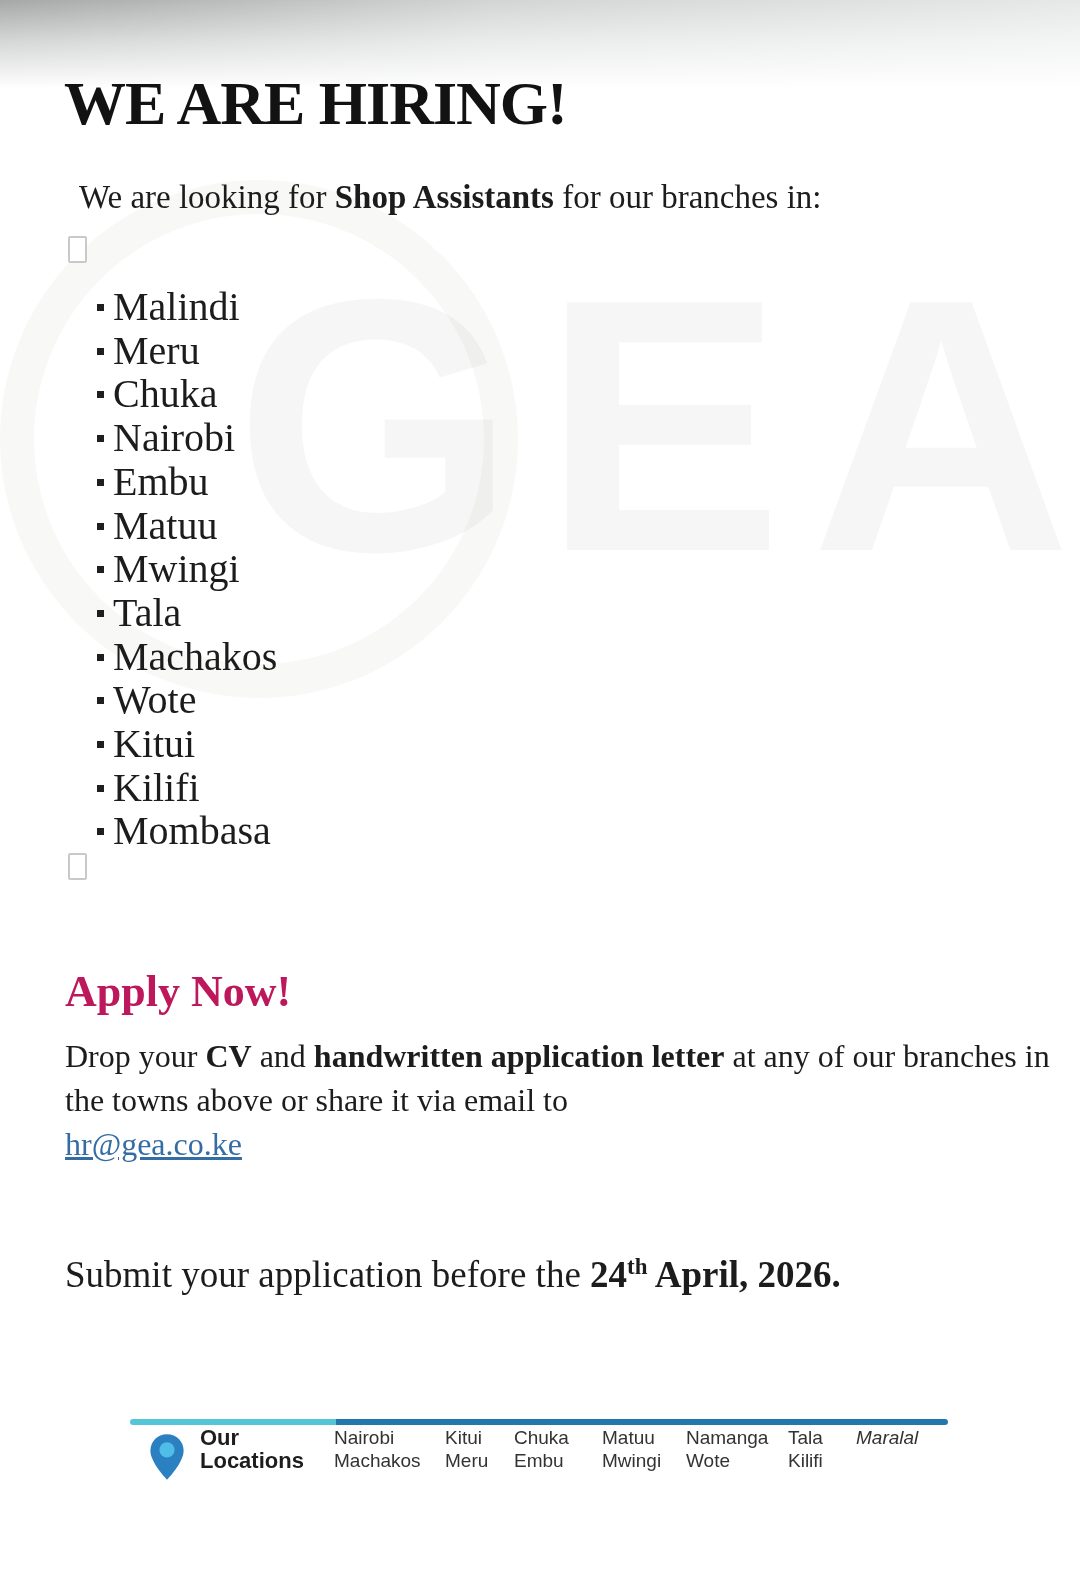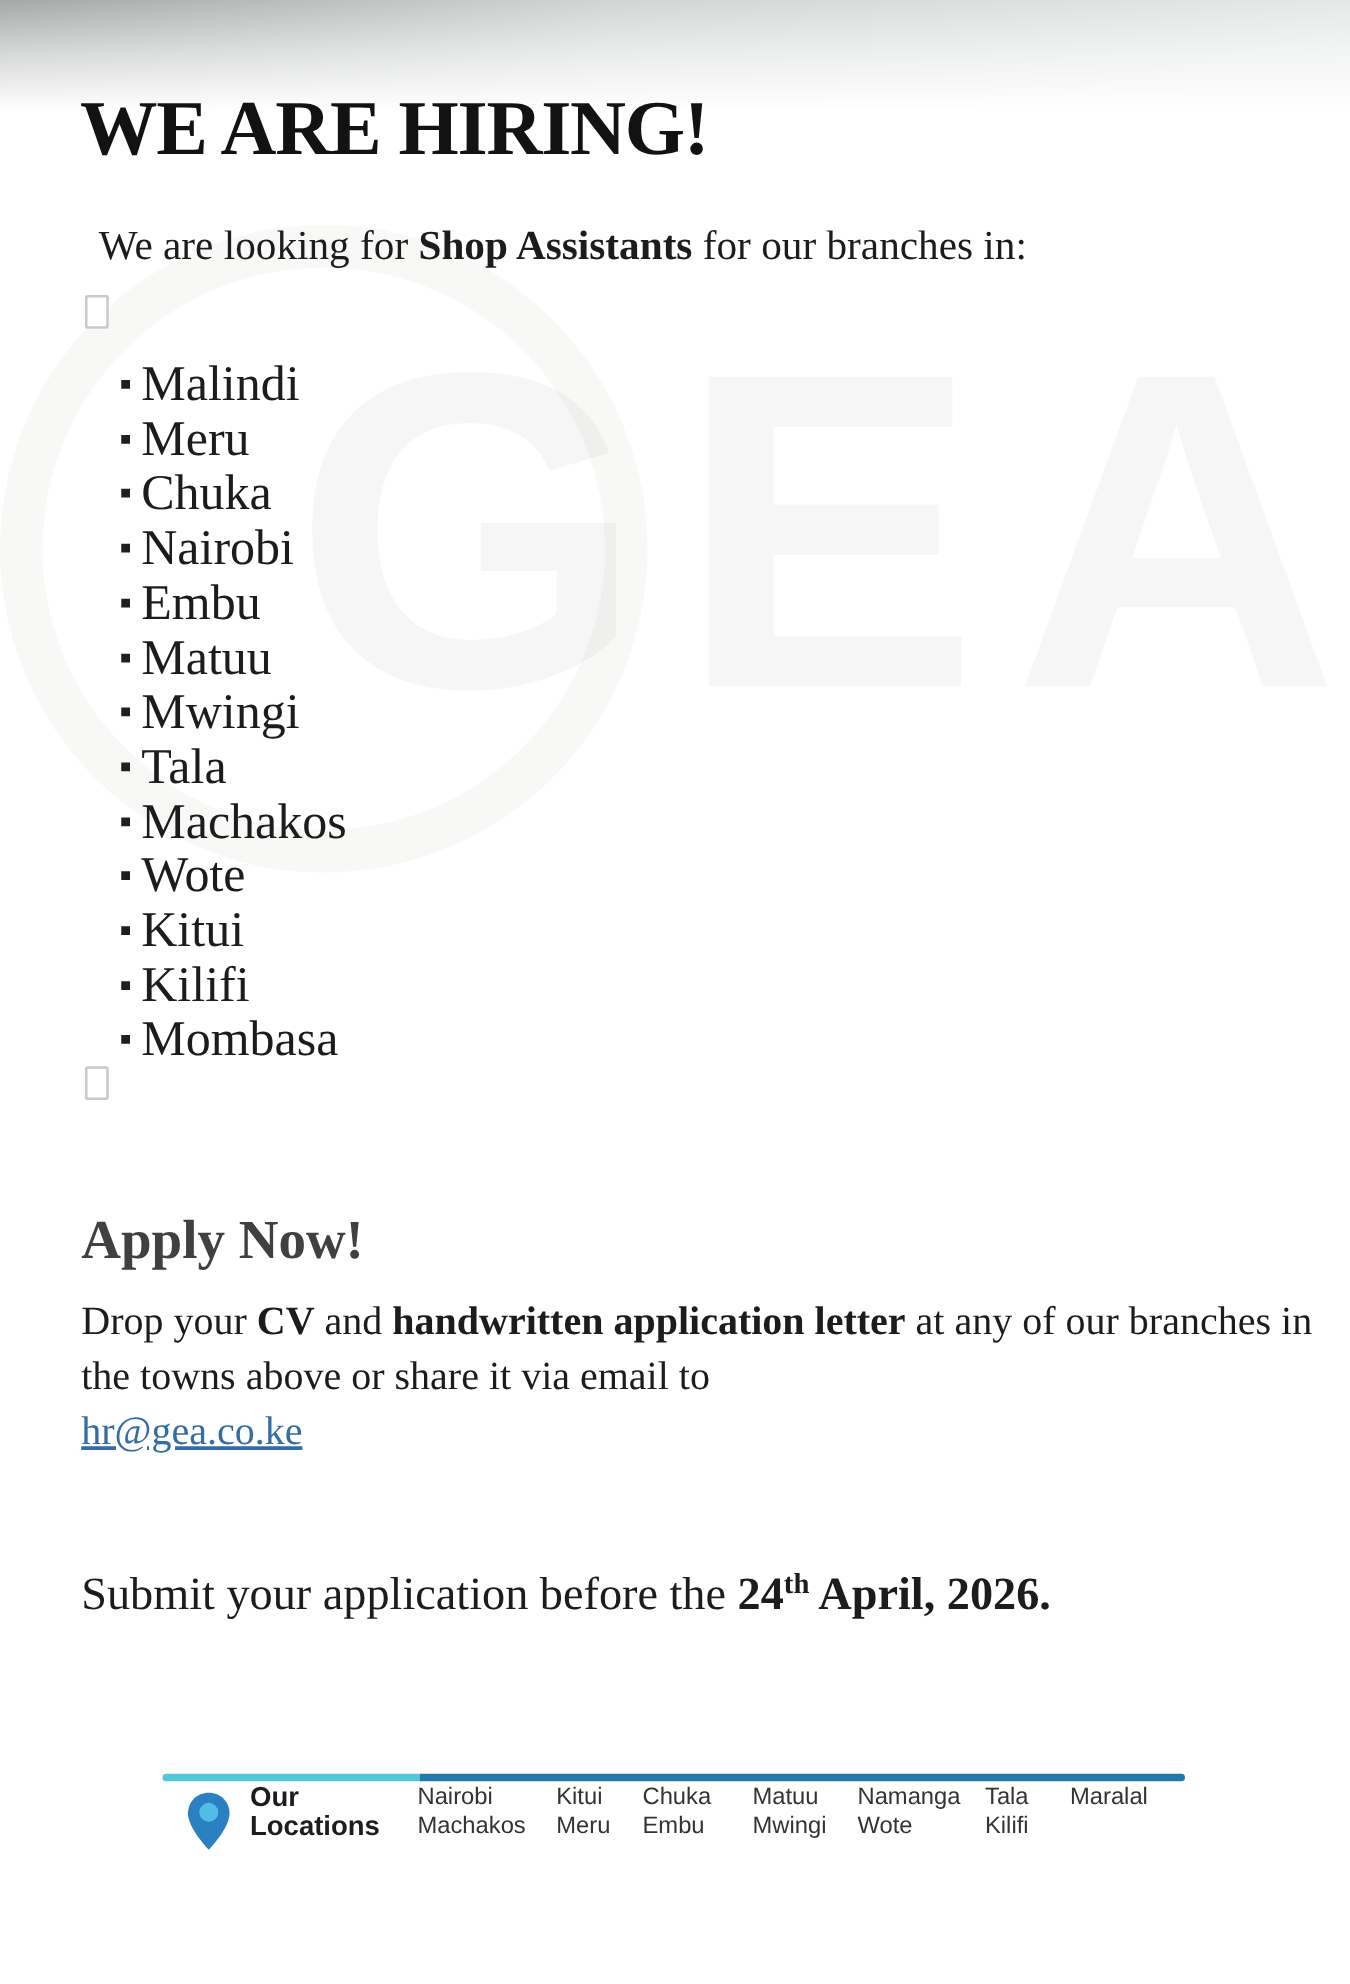--- a/index.html
+++ b/index.html
@@ -51,21 +51,21 @@
   .branch-list{
     position:absolute;left:97px;top:285px;margin:0;padding:0;
     list-style:none;font-size:40px;line-height:43.7px;
   }
   .branch-list li{position:relative;padding-left:16px;}
   .branch-list li::before{
     content:'';position:absolute;left:0;top:19px;width:7px;height:7px;background:#1f1f1f;
   }
   .apply-heading{
     position:absolute;left:65px;top:966px;margin:0;
-    font-size:44px;font-weight:bold;color:#404040;white-space:nowrap;
+    font-size:44px;font-weight:bold;color:#be185d;white-space:nowrap;
   }
   .apply-para{
     position:absolute;left:65px;top:1034px;margin:0;
     font-size:32px;line-height:44px;width:990px;
   }
   .email-link{
     display:block;font-weight:normal;color:#346ca4;text-decoration:underline;
     width:max-content;
   }
   .submit-para{
@@ -89,21 +89,21 @@
     position:absolute;top:1426px;
     font-family:"Liberation Sans", sans-serif;
     font-size:19px;line-height:23px;color:#333333;white-space:nowrap;
   }
   .col-0{left:334px;}
   .col-1{left:445px;}
   .col-2{left:514px;}
   .col-3{left:602px;}
   .col-4{left:686px;}
   .col-5{left:788px;}
-  .col-6{left:856px;}
+  .col-6{left:856px;font-style:italic;}
   .footer-col span{display:block;}
 </style>
 </head>
 <body>
 
 <div class="page">
 
   <div class="top-shade"></div>
 
   <div class="watermark">

